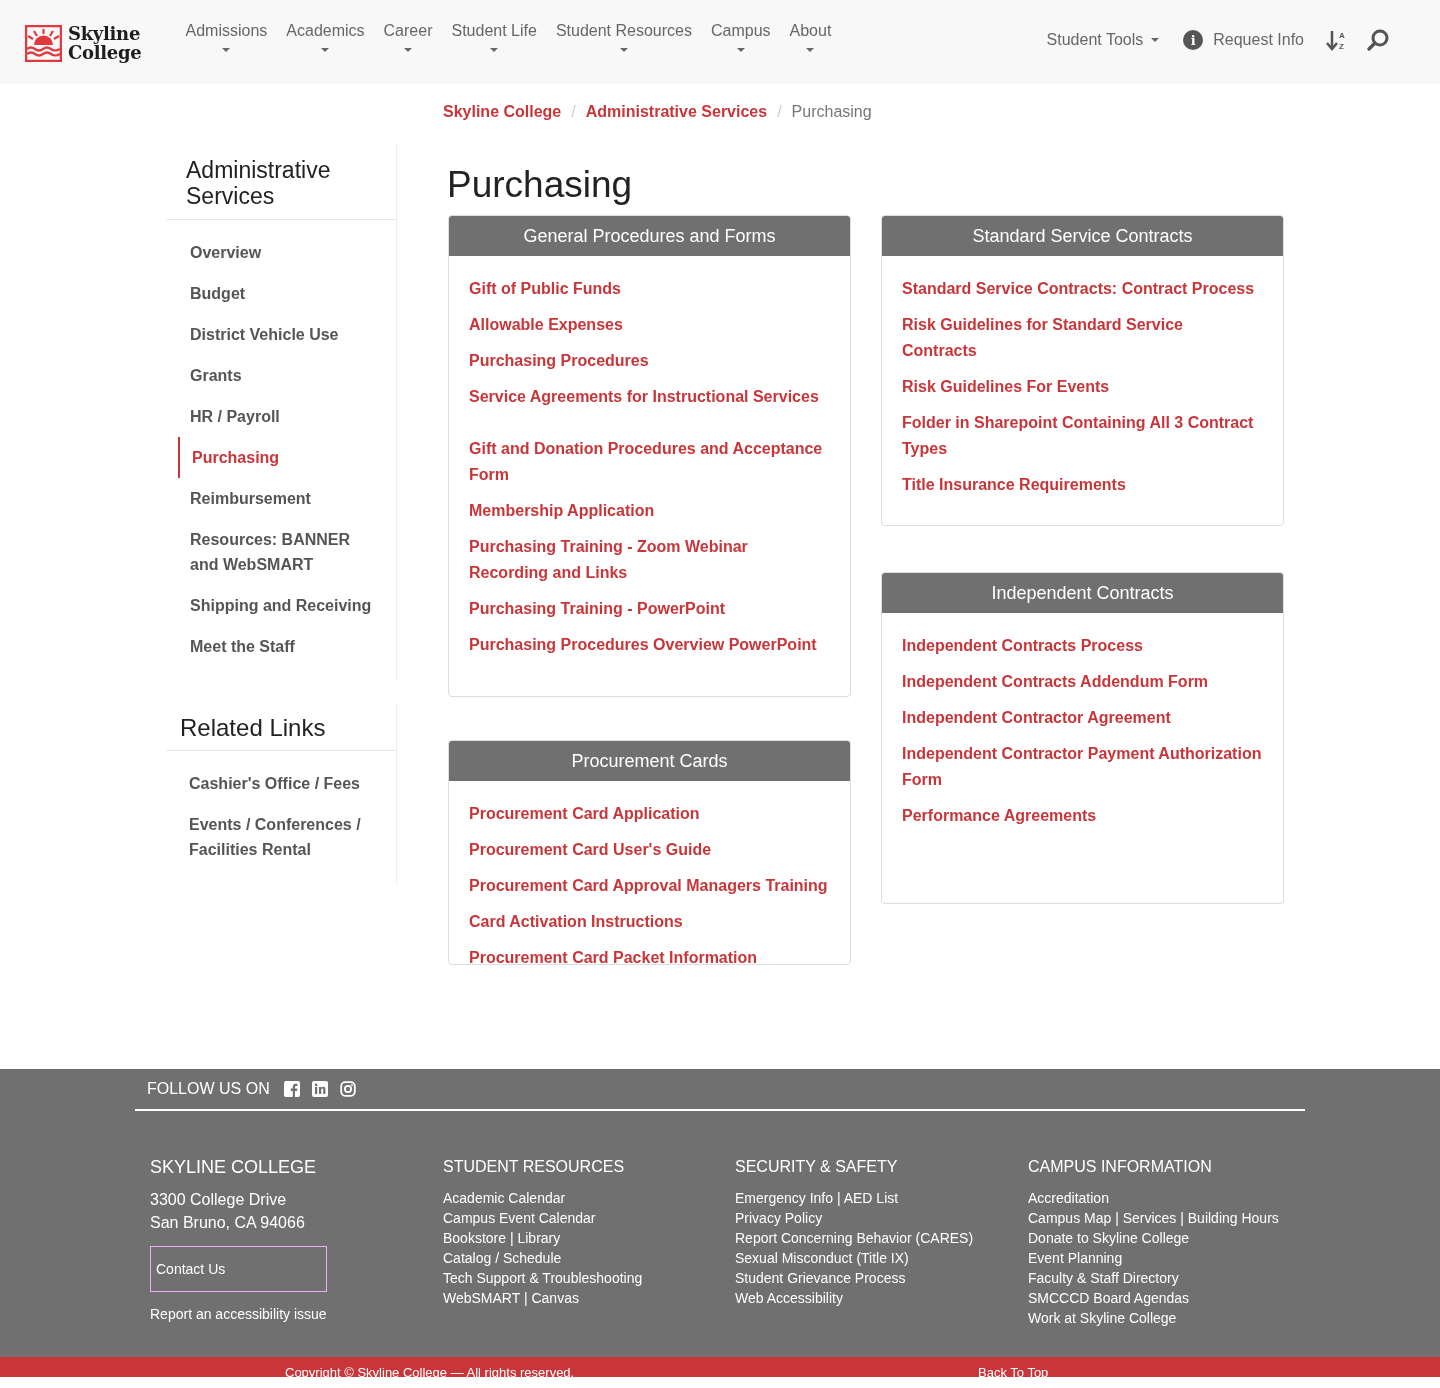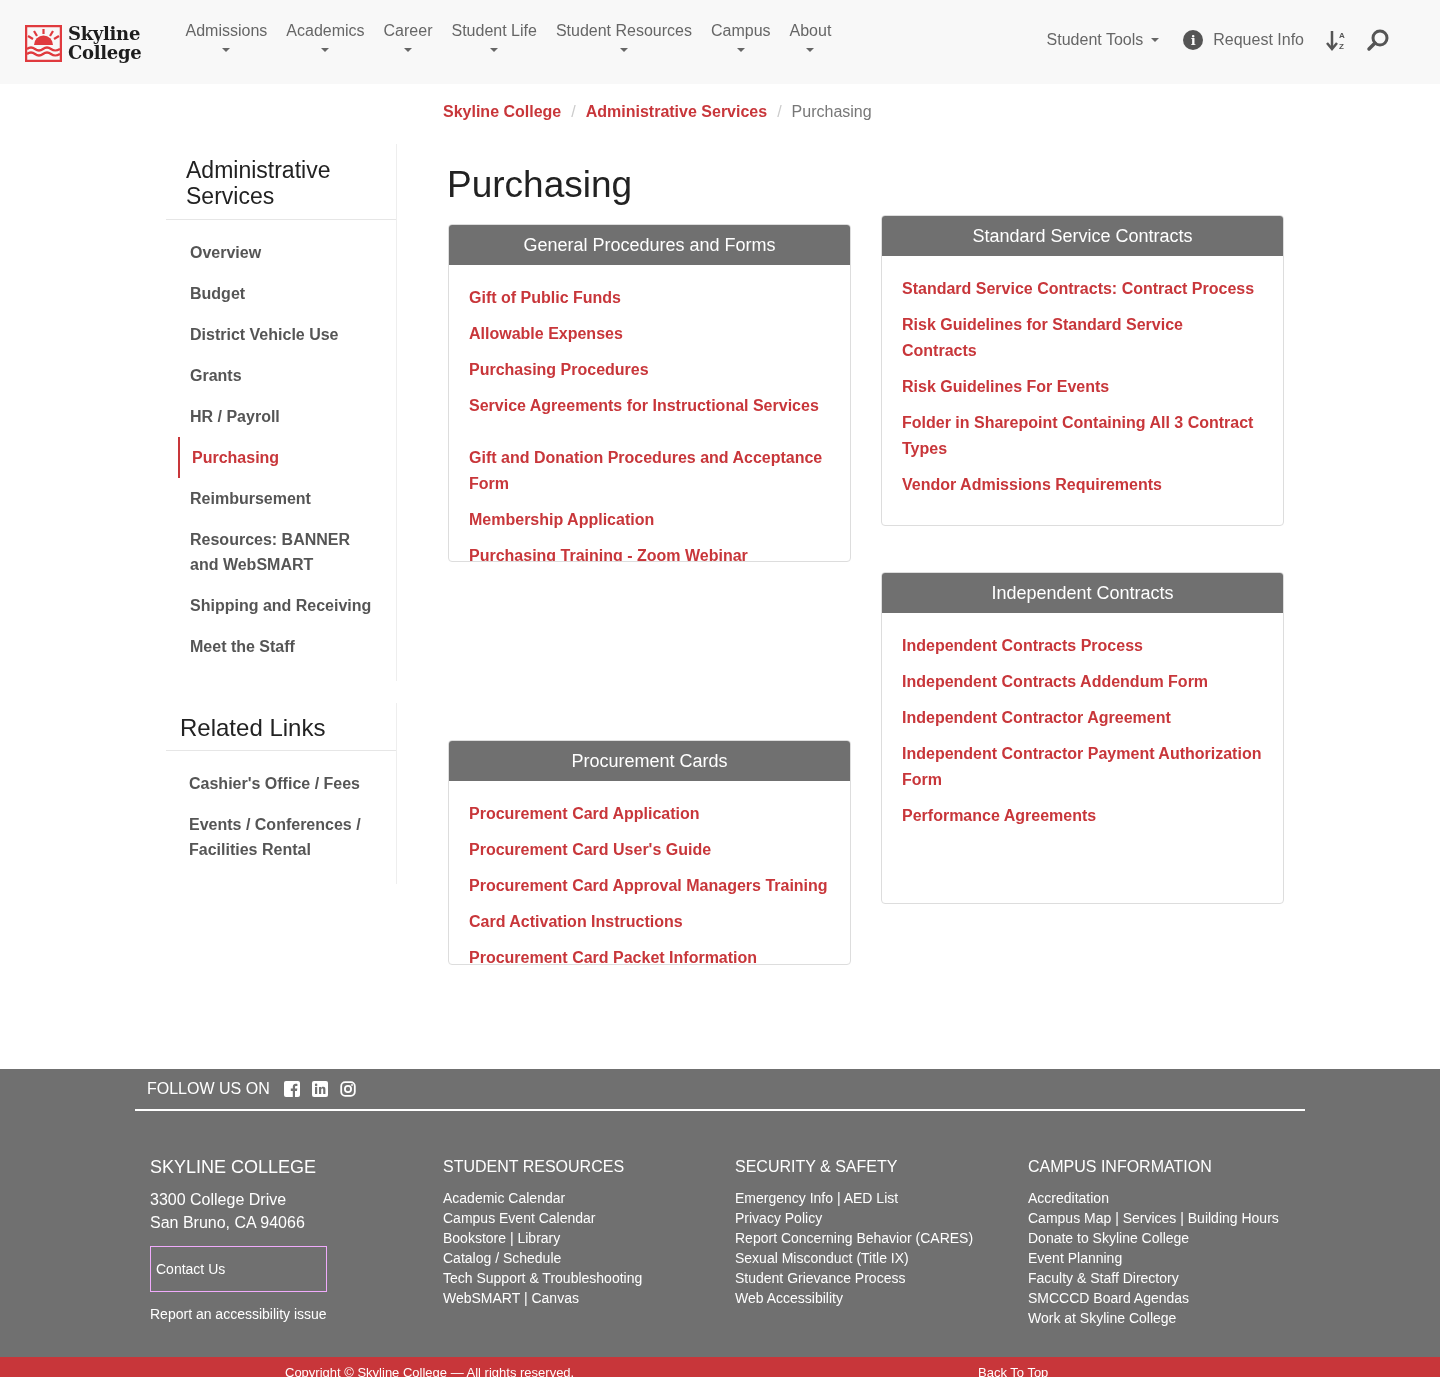--- a/index.html
+++ b/index.html
@@ -149,21 +149,21 @@
     <div class="side-title">Related Links</div>
     <ul class="side-list">
       <li>Cashier's Office / Fees</li>
       <li style="padding-right:30px;">Events / Conferences / Facilities Rental</li>
     </ul>
   </div>
 </aside>
 
 <h1 class="page-title">Purchasing</h1>
 
-<section class="card" style="left:448px; top:224px; height:338px;">
+<section class="card" style="left:448px; top:215px; height:482px;">
   <div class="card-header">General Procedures and Forms</div>
   <div class="card-body">
     <a>Gift of Public Funds</a>
     <a>Allowable Expenses</a>
     <a>Purchasing Procedures</a>
     <a>Service Agreements for Instructional Services</a>
     <a class="gap">Gift and Donation Procedures and Acceptance Form</a>
     <a>Membership Application</a>
     <a style="padding-right:80px;">Purchasing Training - Zoom Webinar Recording and Links</a>
     <a>Purchasing Training - PowerPoint</a>
@@ -171,21 +171,21 @@
   </div>
 </section>
 
 <section class="card" style="left:881px; top:215px; height:311px;">
   <div class="card-header">Standard Service Contracts</div>
   <div class="card-body">
     <a>Standard Service Contracts: Contract Process</a>
     <a style="padding-right:70px;">Risk Guidelines for Standard Service Contracts</a>
     <a>Risk Guidelines For Events</a>
     <a>Folder in Sharepoint Containing All 3 Contract Types</a>
-    <a>Vendor Admissions Requirements</a>
+    <a>Title Insurance Requirements</a>
   </div>
 </section>
 
 <section class="card" style="left:448px; top:740px; height:225px;">
   <div class="card-header">Procurement Cards</div>
   <div class="card-body">
     <a>Procurement Card Application</a>
     <a>Procurement Card User's Guide</a>
     <a>Procurement Card Approval Managers Training</a>
     <a>Card Activation Instructions</a>

